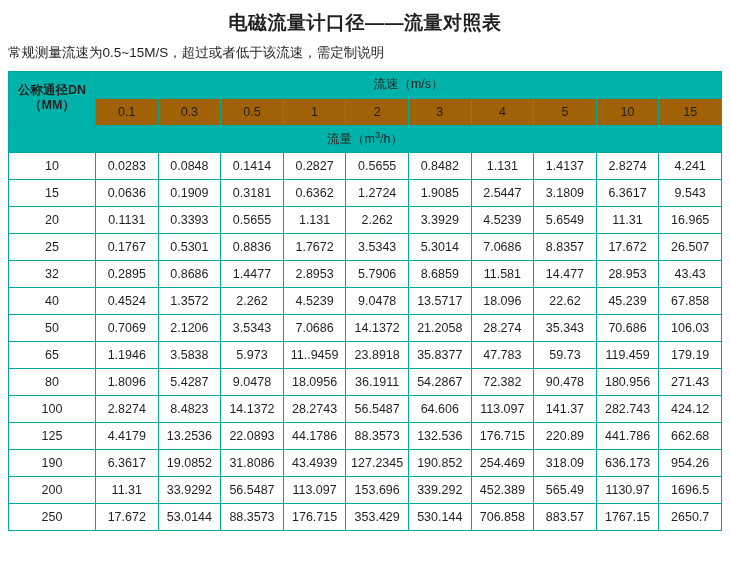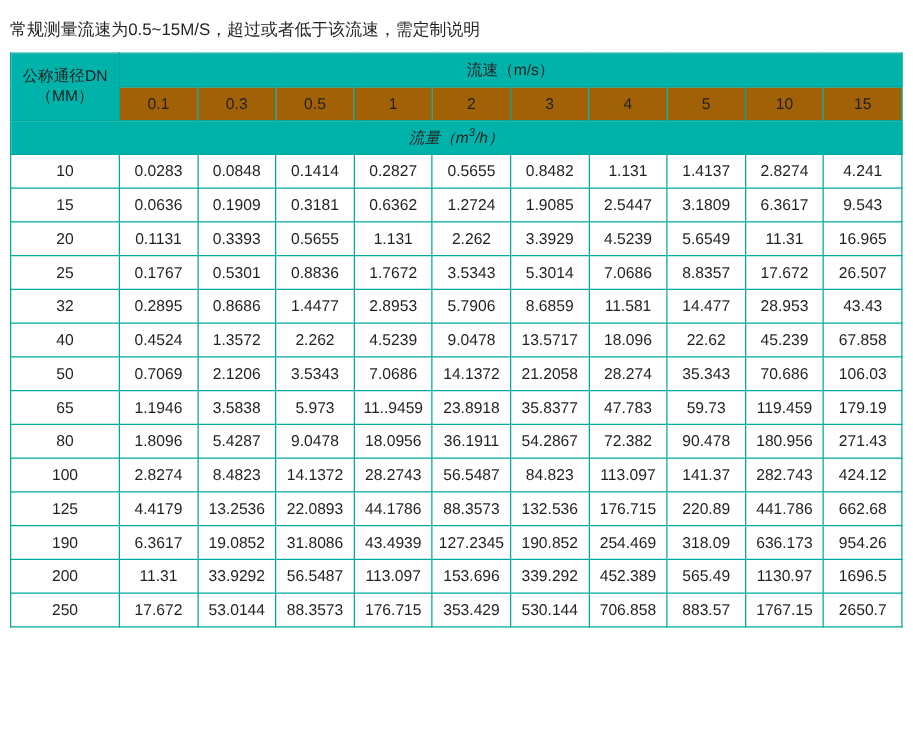--- a/index.html
+++ b/index.html
@@ -64,44 +64,45 @@
     color: #ffffff;
     font-weight: bold;
     font-size: 12.5px;
   }
   .dn-cell {
     width: 86px;
     line-height: 1.25;
   }
   .dn-cell .l1, .dn-cell .l2 {
     display: block;
+    font-weight: bold;
   }
   .flowrow-label {
     background: #00b3aa;
     color: #ffffff;
     font-weight: bold;
     font-size: 13px;
-    font-style: italic;
   }
   .sup {
     font-size: 9px;
     vertical-align: super;
   }
   td.datacell {
     font-size: 12.5px;
   }
   td.dnval {
     font-size: 12.5px;
   }
 </style>
 </head>
 <body>
 
 <div class="page">
 
+  <div class="title">电磁流量计口径——流量对照表</div>
   <div class="subtitle">常规测量流速为0.5~15M/S，超过或者低于该流速，需定制说明</div>
 
   <table class="flowtable">
     <tbody>
       <tr>
         <td class="hdr dn-cell" rowspan="2">
           <span class="l1">公称通径DN</span>
           <span class="l2">（MM）</span>
         </td>
         <td class="hdr" colspan="10">流速（m/s）</td>
@@ -239,21 +240,21 @@
         <td class="datacell">180.956</td>
         <td class="datacell">271.43</td>
       </tr>
       <tr>
         <td class="dnval">100</td>
         <td class="datacell">2.8274</td>
         <td class="datacell">8.4823</td>
         <td class="datacell">14.1372</td>
         <td class="datacell">28.2743</td>
         <td class="datacell">56.5487</td>
-        <td class="datacell">84.823</td>
+        <td class="datacell">64.606</td>
         <td class="datacell">113.097</td>
         <td class="datacell">141.37</td>
         <td class="datacell">282.743</td>
         <td class="datacell">424.12</td>
       </tr>
       <tr>
         <td class="dnval">125</td>
         <td class="datacell">4.4179</td>
         <td class="datacell">13.2536</td>
         <td class="datacell">22.0893</td>

